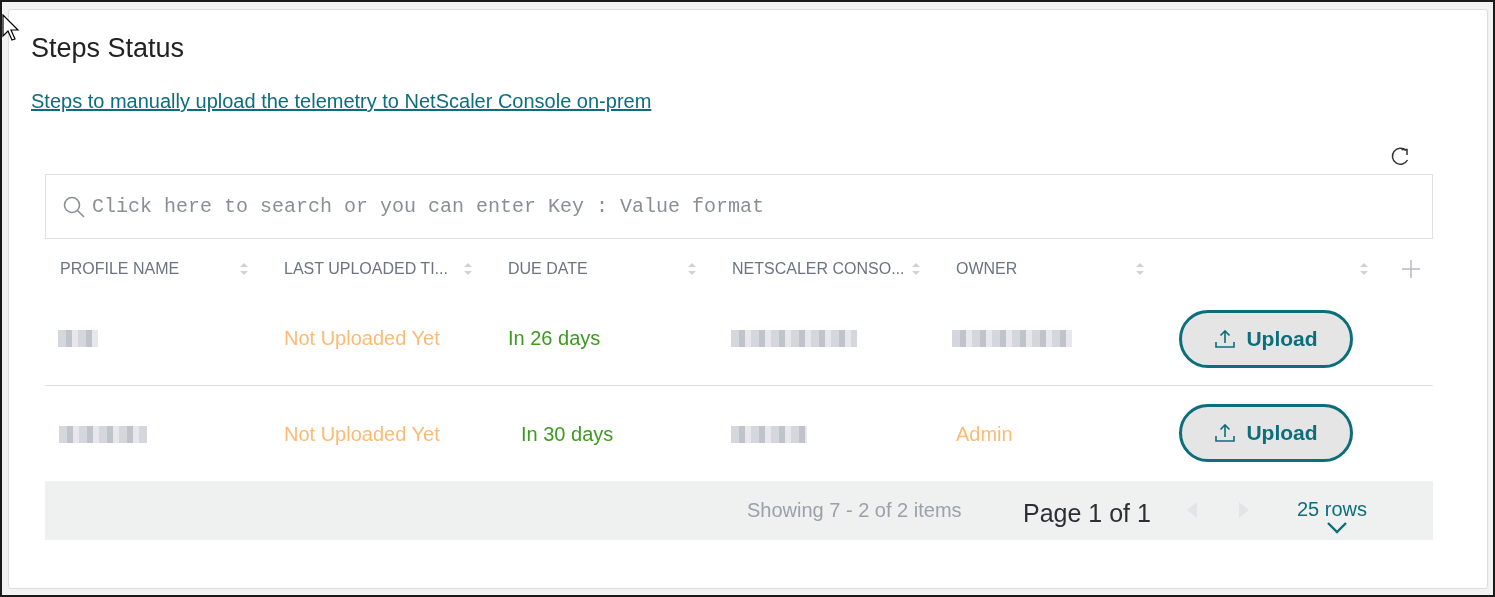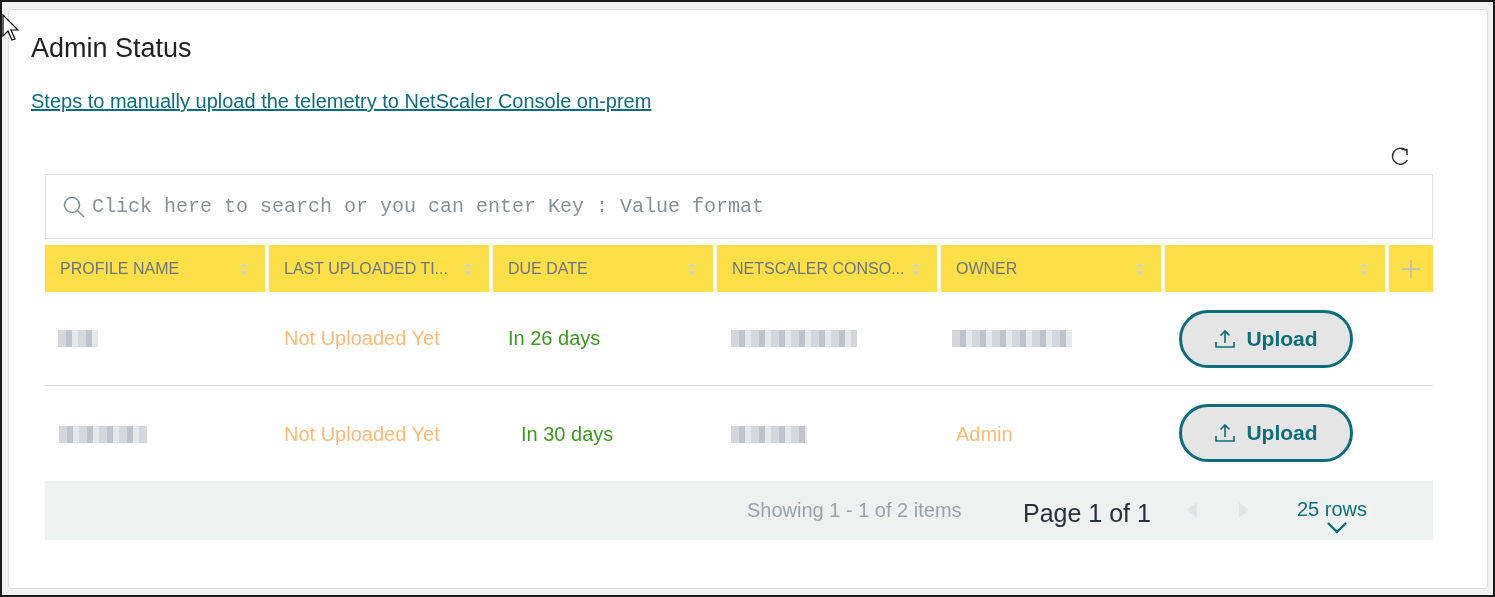--- a/index.html
+++ b/index.html
@@ -37,21 +37,21 @@
   .search svg { width: 24px; height: 24px; margin-right: 6px; }
   .search input {
     border: none; outline: none; flex: 1; font-size: 20px; color: #333;
     font-family: Liberation Mono, monospace; background: transparent;
   }
   .search input::placeholder { color: #8a8f96; }
   .thead {
     position: absolute; left: 45px; top: 245px; height: 47px; display: flex;
   }
   .th {
-    height: 47px; background: #fde047; margin-right: 4px;
+    height: 47px; background: #ffffff; margin-right: 4px;
     display: flex; align-items: center; justify-content: space-between;
     padding: 0 16px 0 15px; font-size: 16px; color: #6b7480; cursor: pointer;
     text-transform: uppercase;
   }
   .th .sort { width: 10px; height: 16px; }
   .th.add { justify-content: center; padding: 0; margin-right: 0; }
   .row {
     position: absolute; left: 45px; width: 1388px; height: 94px;
     display: flex; align-items: center;
   }
@@ -88,21 +88,21 @@
 </head>
 <body>
 
 <div class="frame"></div>
 <div class="card"></div>
 
 <svg class="cursor" viewBox="0 0 20 30">
   <path d="M1 1 L1 22 L6 17 L10 26 L13 25 L9 16 L16 16 Z" fill="#fff" stroke="#000" stroke-width="1.2"></path>
 </svg>
 
-<h1 class="title">Admin Status</h1>
+<h1 class="title">Steps Status</h1>
 <a class="doc-link">Steps to manually upload the telemetry to NetScaler Console on-prem</a>
 
 <svg class="refresh" viewBox="0 0 24 24">
   <path d="M18 5.5 A8 8 0 1 0 19.5 15" fill="none" stroke="#333" stroke-width="1.5"></path>
   <path d="M13.5 4.5 L19 4.5 L19 10" fill="none" stroke="#333" stroke-width="1.5"></path>
 </svg>
 
 <div class="search">
   <svg viewBox="0 0 24 24">
     <circle cx="10" cy="10" r="7.5" fill="none" stroke="#8a8f96" stroke-width="1.6"></circle>
@@ -179,21 +179,21 @@
   <button class="upload-btn" style="left:1134px;top:17px;">
     <svg viewBox="0 0 22 22">
       <path d="M11 15 V3 M6.5 7.5 L11 3 L15.5 7.5" fill="none" stroke="#0b6e7a" stroke-width="1.6"></path>
       <path d="M2 14 V19 H20 V14" fill="none" stroke="#0b6e7a" stroke-width="1.6"></path>
     </svg>
     <span>Upload</span>
   </button>
 </div>
 
 <div class="footer">
-  <span class="showing">Showing 1 - 1 of 2 items</span>
+  <span class="showing">Showing 7 - 2 of 2 items</span>
   <span class="page">Page 1 of 1</span>
   <svg class="nav" style="left:1140px;" viewBox="0 0 14 18">
       <path d="M12 1 L2 9 L12 17 Z" fill="#e2e5e8"></path>
     </svg>
   <svg class="nav" style="left:1192px;" viewBox="0 0 14 18">
       <path d="M2 1 L12 9 L2 17 Z" fill="#e2e5e8"></path>
     </svg>
   <div class="rows">
     <span>25 rows</span>
     <svg viewBox="0 0 22 14">

